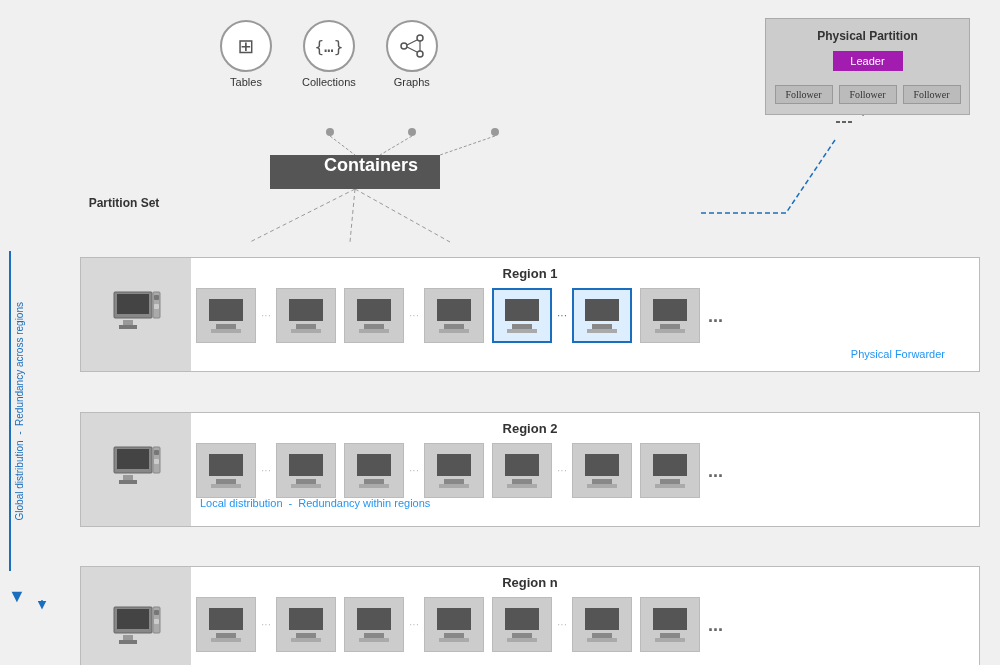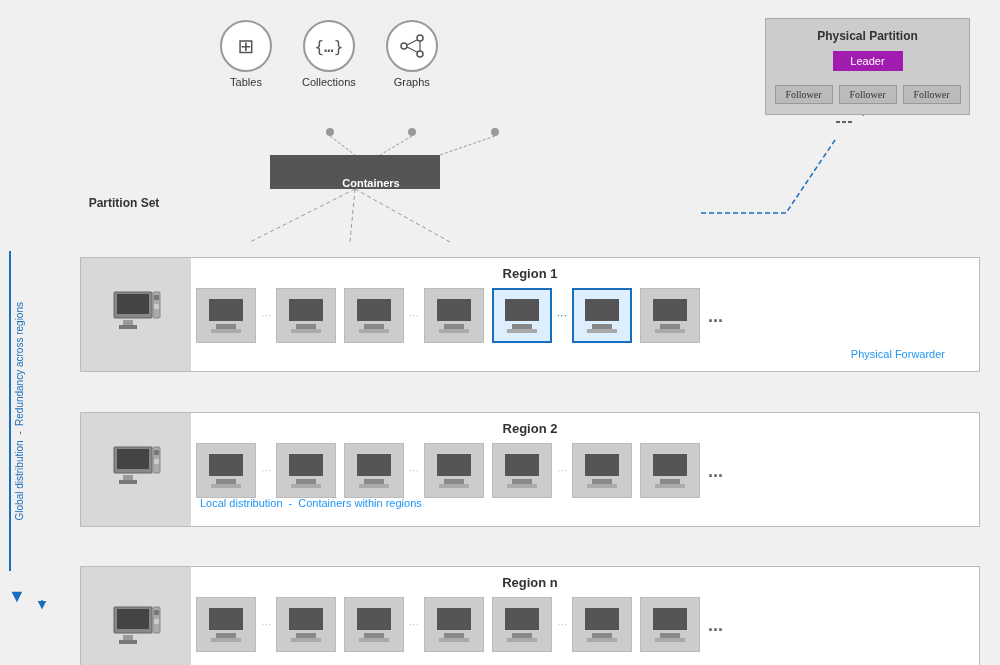--- a/index.html
+++ b/index.html
@@ -53,24 +53,24 @@
 
     
     .containers-box {
       position: absolute;
       top: 155px;
       left: 270px;
       width: 170px;
       height: 34px;
       background: #555;
       display: flex;
-      align-items: flex-end;
+      align-items: flex-start;
       justify-content: center;
       color: #fff;
-      font-size: 11px;
+      font-size: 18px;
       font-weight: 600;
       padding-left: 32px;
     }
 
     
     .phys-partition-box {
       position: absolute;
       top: 18px;
       right: 30px;
       width: 205px;
@@ -481,21 +481,21 @@
             <div class="srv-foot"></div>
           </div>
       </div>
       <div class="dots-label">...</div>
     </div>
   </div>
 
   <div class="local-dist">
     <span class="local-dist-text">Local distribution</span>
     <span class="local-dist-dash"> - </span>
-    <span class="local-dist-text">Containers within regions</span>
+    <span class="local-dist-text">Redundancy within regions</span>
   </div>
 
   <div class="region-area region-n">
     <div class="region-title">Region n</div>
     <div class="ps-col">
       <div style="display:flex;flex-direction:column;align-items:center;gap:2px;">
         <svg width="55" height="50" viewBox="0 0 55 50">
           <rect x="5" y="2" width="38" height="26" rx="1" fill="#888" stroke="#666" stroke-width="1"></rect>
           <rect x="8" y="4" width="32" height="20" fill="#444"></rect>
           <rect x="14" y="30" width="10" height="5" fill="#999"></rect>

